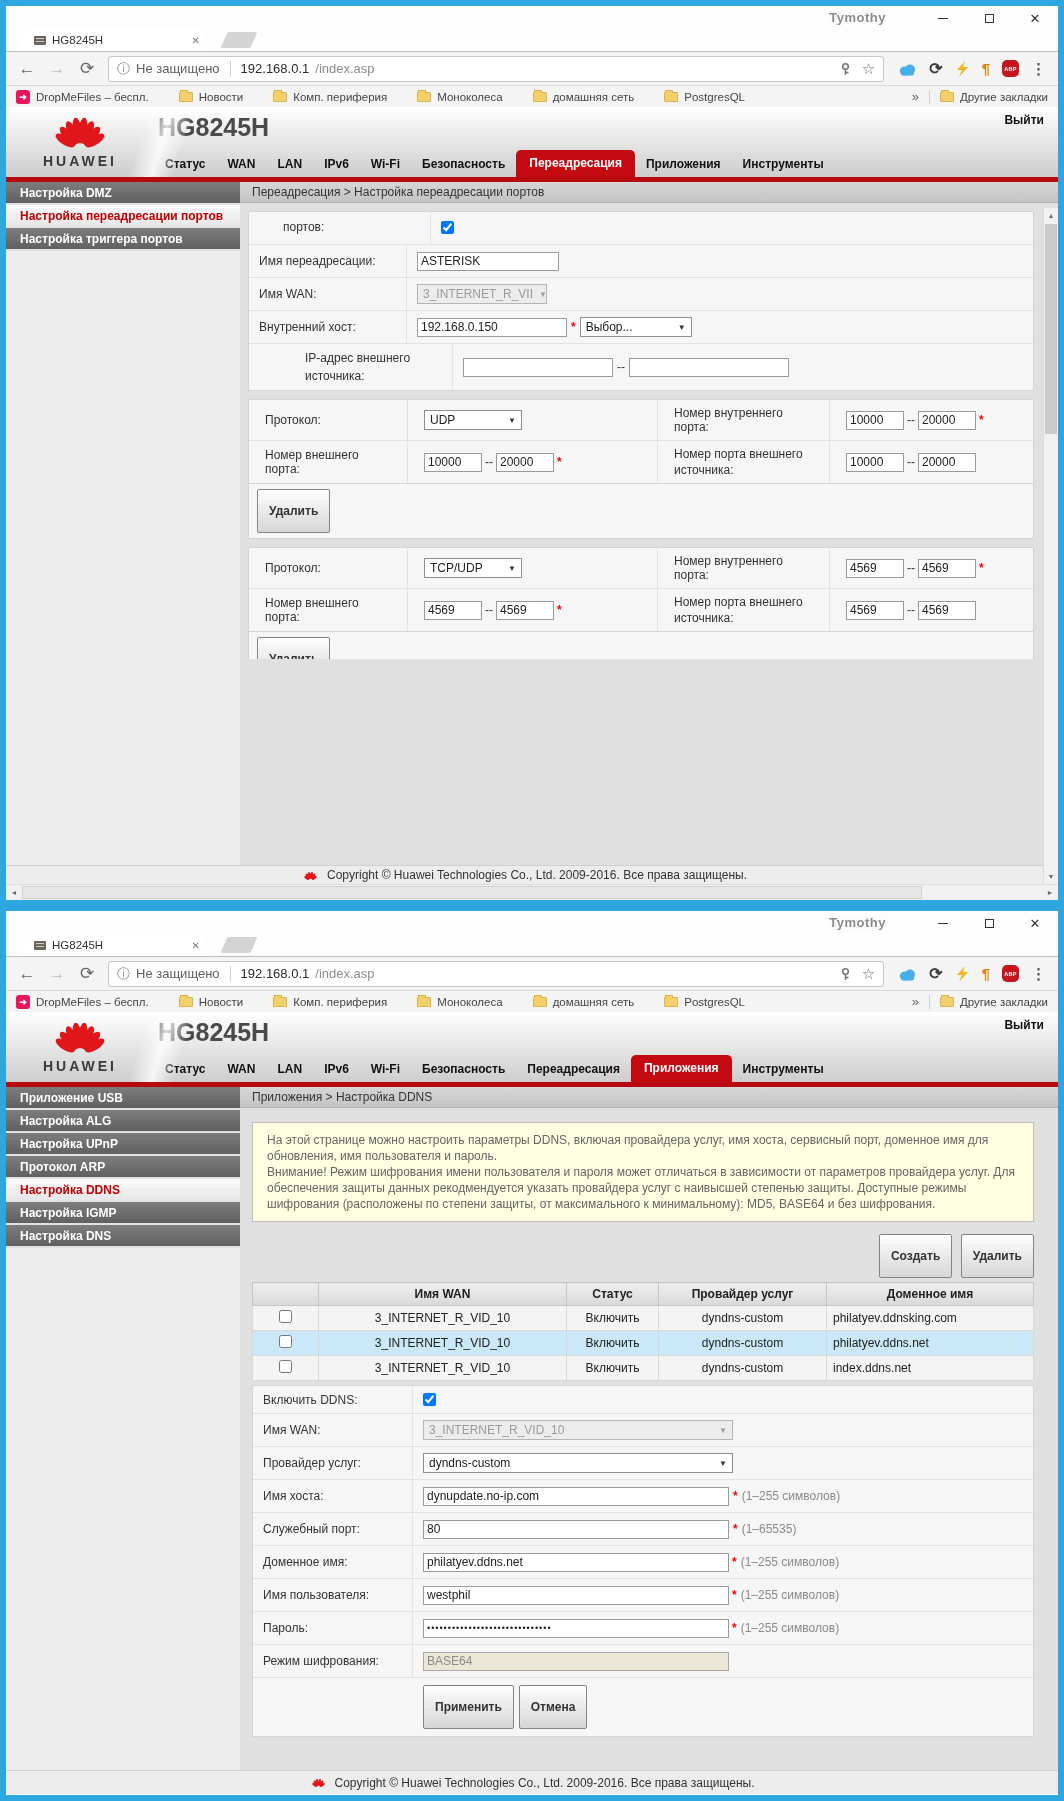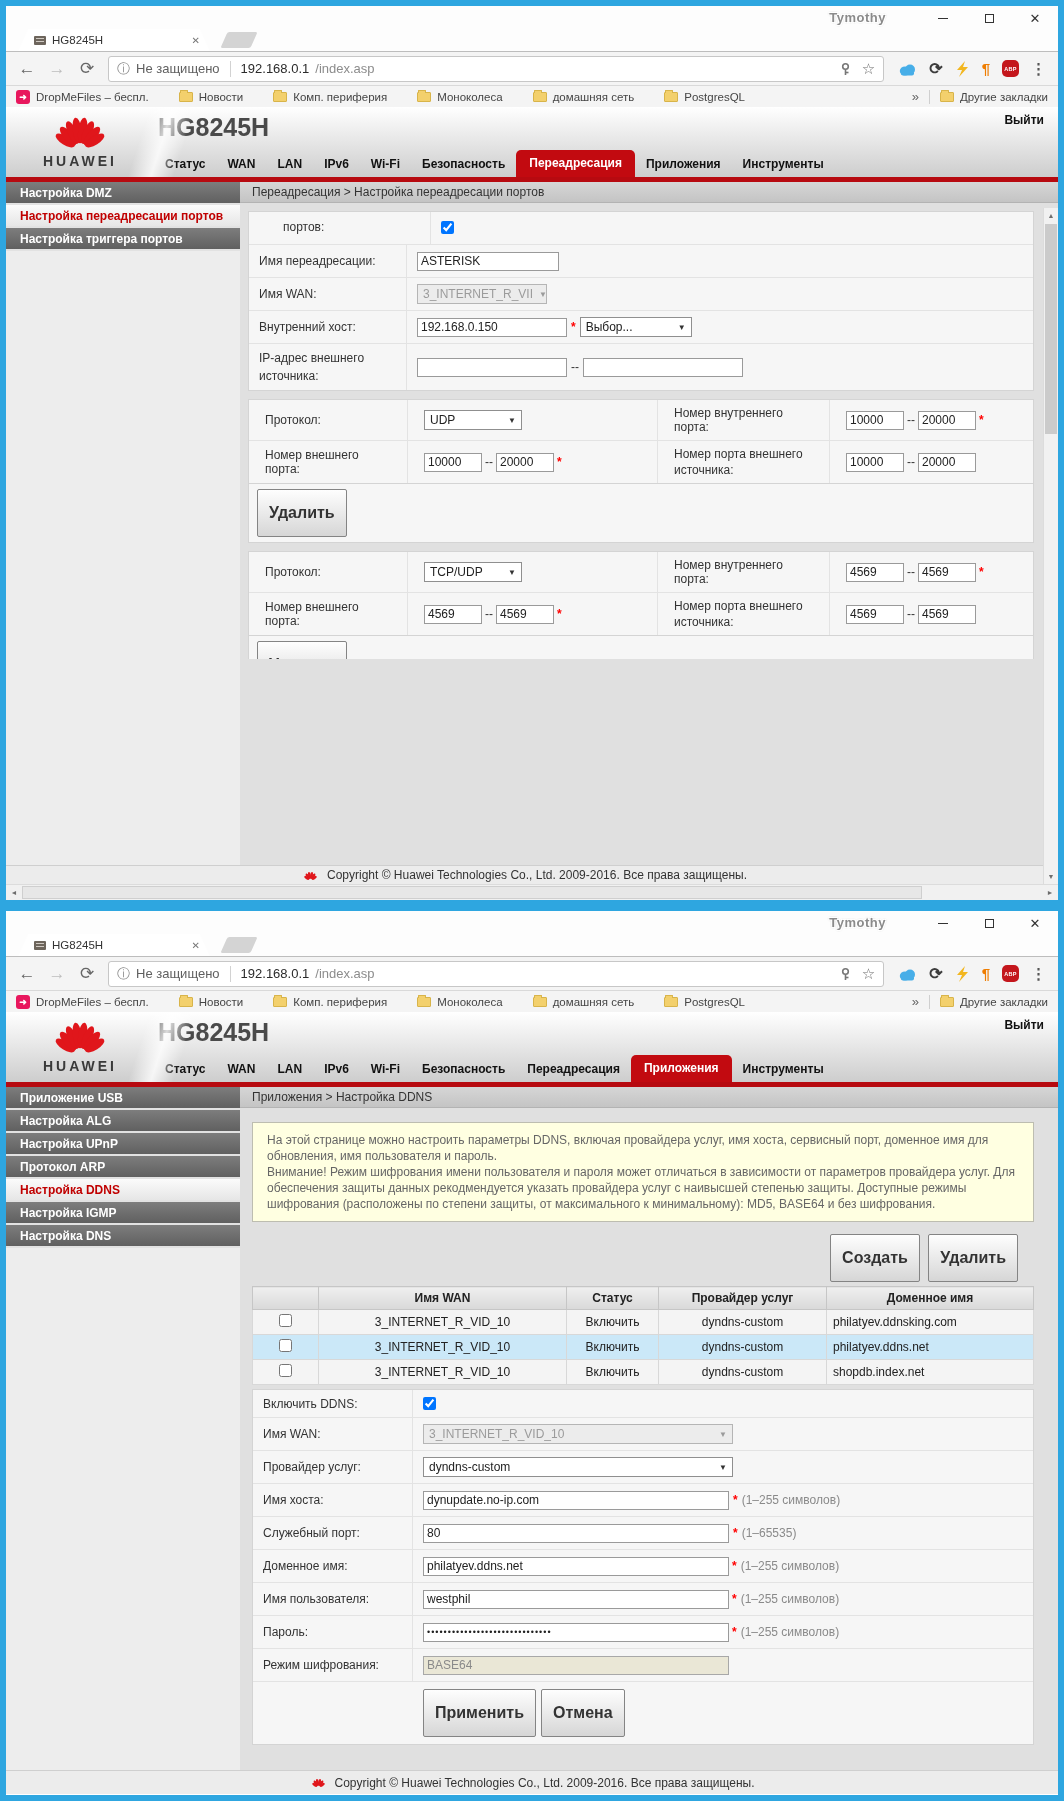--- a/index.html
+++ b/index.html
@@ -82,31 +82,31 @@
   .si { height:23px; line-height:23px; background:linear-gradient(#7d7d7d,#606060); color:#fff; font-size:12px; font-weight:bold;
         padding-left:14px; border-bottom:2px solid #e2e2e2; }
   .si.active { background:linear-gradient(#fbfbfb,#e6e6e6); color:#c00000; }
   .r-content { flex:1; position:relative; background:#e0e0e0; overflow:hidden; }
   .crumb { height:21px; line-height:21px; background:linear-gradient(#d6d6d6,#c4c4c4); border-bottom:1px solid #b3b3b3;
            font-size:12px; color:#333; padding-left:12px; }
 
   
   .box { background:#f6f6f6; border:1px solid #d4d4d4; margin:8px 24px 0 8px; }
   .frow { display:flex; border-bottom:1px solid #e3e3e3; min-height:33px; align-items:center; }
-  .frow:last-child { border-bottom:none; }
+  .frow:last-child { border-bottom:none;margin-left:46px; }
   .flbl { width:158px; flex:0 0 158px; padding:6px 10px; font-size:12px; color:#333; border-right:1px solid #e3e3e3; align-self:stretch; display:flex; align-items:center; }
   .fval { padding:4px 10px; font-size:12px; color:#333; display:flex; align-items:center; gap:4px; flex:1; }
   input[type="text"], input[type="password"] { height:19px; border:1px solid #9a9a9a; font-size:12px; font-family:"Liberation Sans",sans-serif; padding:0 3px; background:#fff; color:#222; }
   .req { color:#f00; font-weight:bold; }
   .hint { color:#8a8a8a; font-size:12px; }
   .sel { height:20px; background:#fff; border:1px solid #8f8f8f; display:flex; align-items:center; justify-content:space-between; font-size:12px; color:#222; padding:0 5px; }
   .sel .arr { font-size:8px; color:#333; margin-left:6px; }
   .sel.dis { background:#ececec; color:#9b9b9b; border-color:#b5b5b5; }
   .sel.dis .arr { color:#9b9b9b; }
-  .btn { background:linear-gradient(#fefefe,#d6d6d6); border:1px solid #848484; border-radius:2px; font-size:16px; font-weight:bold;
+  .btn { background:linear-gradient(#fefefe,#d6d6d6); border:1px solid #848484; border-radius:2px; font-size:12px; font-weight:bold;
          color:#333; padding:14px 11px; font-family:"Liberation Sans",sans-serif; }
 
   
   .view1 { height:456px; overflow:hidden; position:relative; }
   .pfgrid { display:grid; grid-template-columns:158px 250px 172px 1fr; background:#f6f6f6; border:1px solid #d4d4d4; margin:8px 24px 0 8px; }
   .pfgrid .c { padding:6px 16px; font-size:12px; color:#333; display:flex; align-items:center; gap:3px; border-top:1px solid #e3e3e3; border-left:1px solid #e3e3e3; }
   .pfgrid .c.r1 { border-top:none; }
   .pfgrid .c.c1 { border-left:none; }
   .pfgrid .two { flex-direction:column; align-items:flex-start; justify-content:center; gap:2px; }
   .port { width:58px; }
@@ -128,21 +128,21 @@
   .hscroll .sa.left { left:0; } .hscroll .sa.right { right:0; }
   .hscroll .thumb { position:absolute; left:16px; top:1px; height:13px; width:900px; background:#e7e7e7; border:1px solid #cfcfcf; }
 
   
   .r-footer { height:19px; background:#ececec; border-top:1px solid #cfcfcf; display:flex; align-items:center; justify-content:center; gap:8px; font-size:12px; color:#333; overflow:hidden; }
   #win1 .r-footer { position:absolute; left:0; right:15px; bottom:16px; }
   #win2 .r-footer { height:24px; }
 
   
   .info { background:#ffffe1; border:1px solid #bdbdb0; margin:14px 24px 0 12px; padding:9px 14px; font-size:12px; color:#666; line-height:16px; }
-  .actions { margin:12px 40px 4px 12px; text-align:right; }
+  .actions { margin:12px 24px 4px 12px; text-align:right; }
   .actions .btn { margin-left:4px; }
   table.ddns { border-collapse:collapse; margin:2px 24px 0 12px; width:calc(100% - 36px); background:#f4f4f4; }
   table.ddns th { background:linear-gradient(#efefef,#d9d9d9); border:1px solid #c6c6c6; font-size:12px; color:#222; padding:4px 6px; font-weight:bold; }
   table.ddns td { border:1px solid #d8d8d8; font-size:12px; color:#222; padding:4px 6px; text-align:center; }
   table.ddns td.dom { text-align:left; }
   table.ddns tr.hl td { background:#cbe8f8; }
   .col-chk { width:66px; } .col-wan { width:248px; } .col-st { width:92px; } .col-pr { width:168px; }
 
   .w2form { margin:4px 24px 0 12px; background:#f6f6f6; border:1px solid #d4d4d4; }
   .w2form .flbl { width:160px; flex:0 0 160px; }
@@ -627,21 +627,21 @@
             <td>3_INTERNET_R_VID_10</td>
             <td>Включить</td>
             <td>dyndns-custom</td>
             <td class="dom">philatyev.ddns.net</td>
           </tr>
           <tr>
             <td><input type="checkbox" style=""></td>
             <td>3_INTERNET_R_VID_10</td>
             <td>Включить</td>
             <td>dyndns-custom</td>
-            <td class="dom">shopdb.index.net</td>
+            <td class="dom">index.ddns.net</td>
           </tr>
         </tbody>
           </table>
 
         <div class="box w2form">
           <div class="frow" style="min-height:28px">
             <div class="flbl">Включить DDNS:</div>
             <div class="fval">
                 <input type="checkbox" checked="checked" style="">
               </div>

